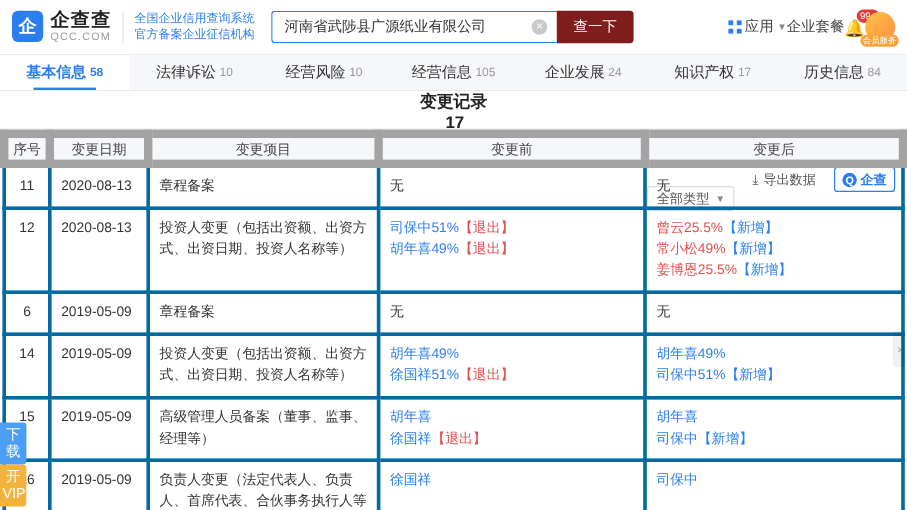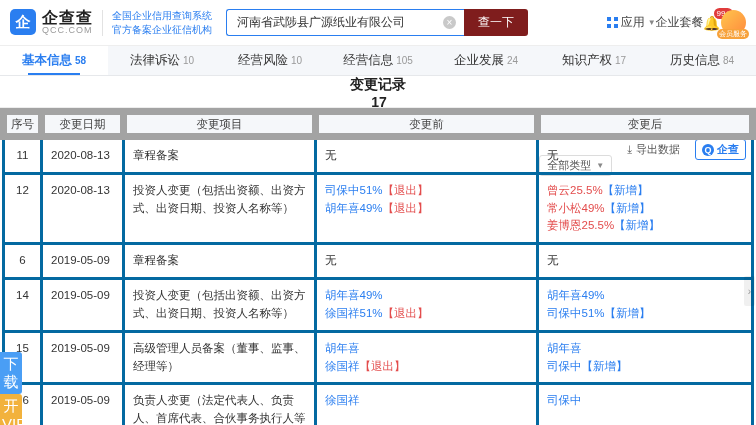--- a/index.html
+++ b/index.html
@@ -198,21 +198,21 @@
     border-radius: 2px; cursor: pointer;
   }
 
   
   .float-left {
     position: absolute; left: 0; top: 352px;
     width: 26px;
   }
   .float-chip {
     background: #f2b23c; color: #fff;
-    font-size: 15px; width: 22px;
+    font-size: 12px; width: 22px;
     border-radius: 0 3px 3px 0;
     padding: 3px 2px; line-height: 1.2;
     text-align: center;
   }
   .float-chip.blue { background: #4a9ef5; }
 
   ::-webkit-scrollbar { width: 6px; height: 6px; }
   ::-webkit-scrollbar-thumb { background: #ccc; border-radius: 3px; }
 </style>
 </head>

